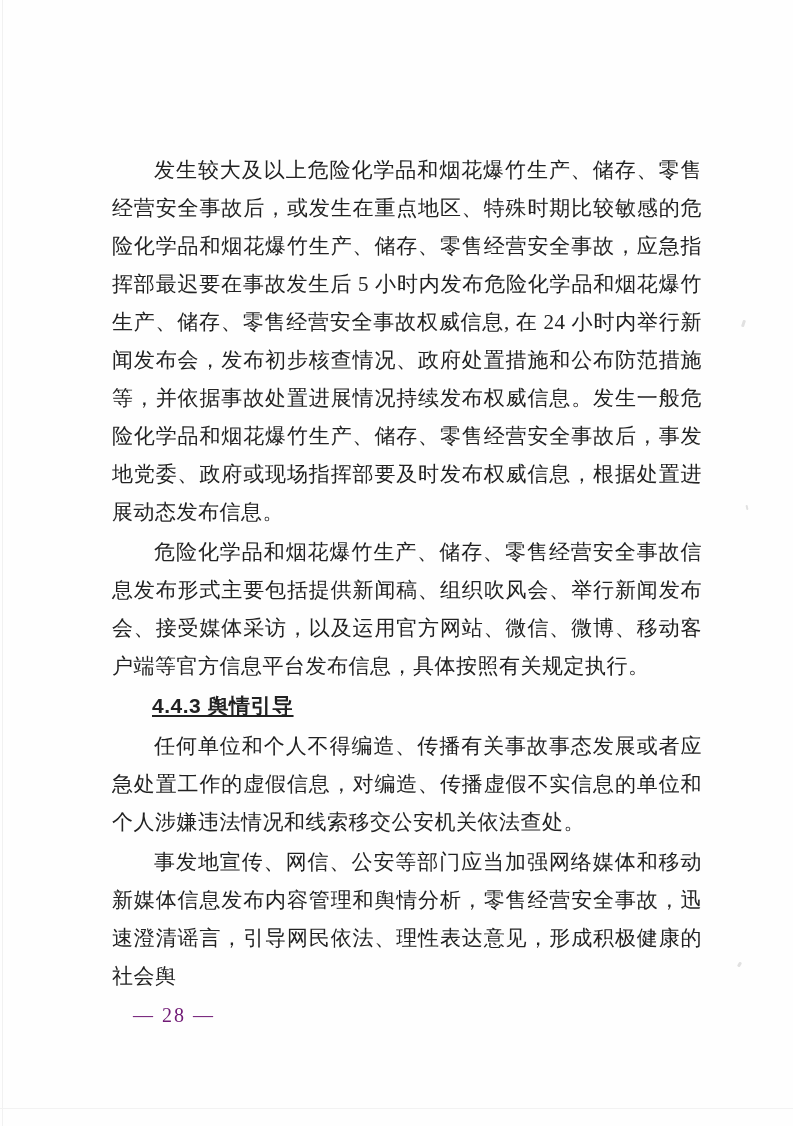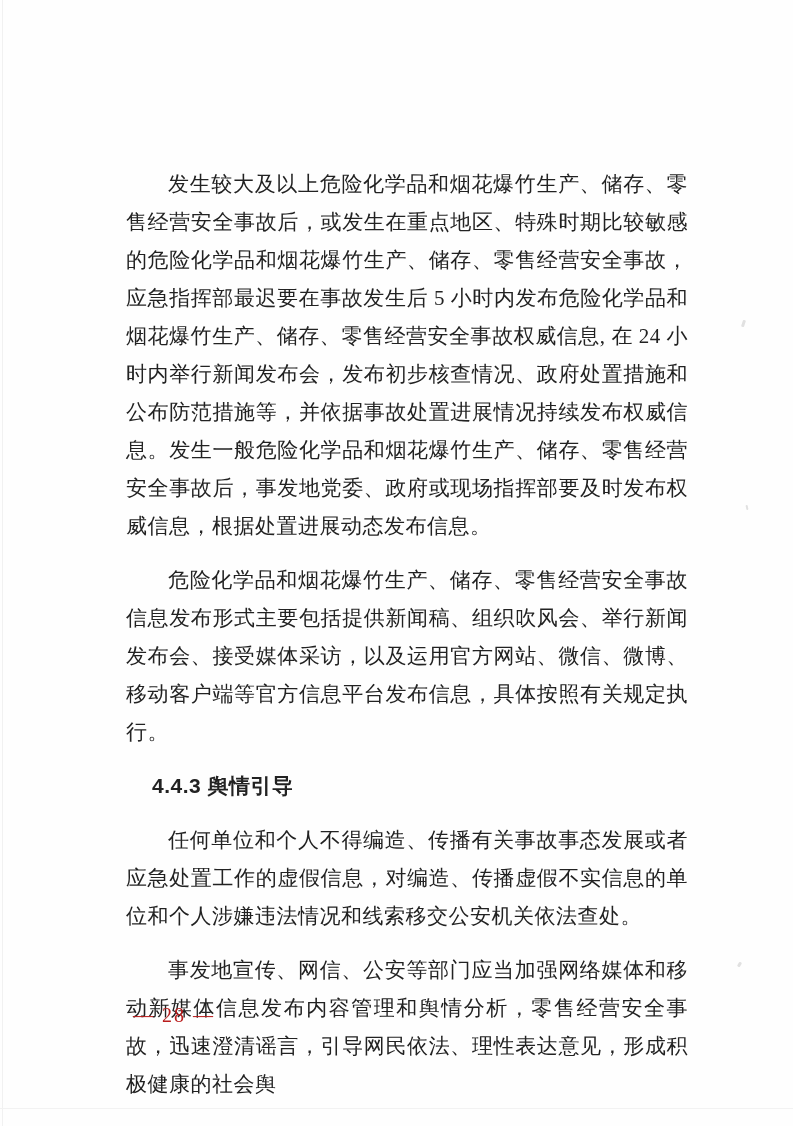--- a/index.html
+++ b/index.html
@@ -43,38 +43,39 @@
     position: absolute;
     left: 110px;
     top: 149px;
     width: 594px;
     font-size: 21px;
     line-height: 38px;
     text-align: justify;
     letter-spacing: 0.5px;
   }
   .text-body p.paragraph {
-    margin: 16px;
+    margin: 2px;
     text-indent: 2em;
   }
   .text-body h3.heading {
     margin: 0;
     font-size: 21px;
     line-height: 38px;
     font-weight: bold;
     text-indent: 2em;
     font-family: "Liberation Sans", "DejaVu Sans", sans-serif;
+    text-decoration: underline;
   }
   .page-number {
     position: absolute;
     left: 133px;
     top: 1000px;
     font-size: 20px;
     line-height: 30px;
-    color: #b91c1c;
+    color: #701a75;
     letter-spacing: 2px;
   }
 </style>
 </head>
 <body>
 
 <div class="page">
 
   <div class="scan-edge-left"></div>
   <div class="scan-edge-bottom"></div>

